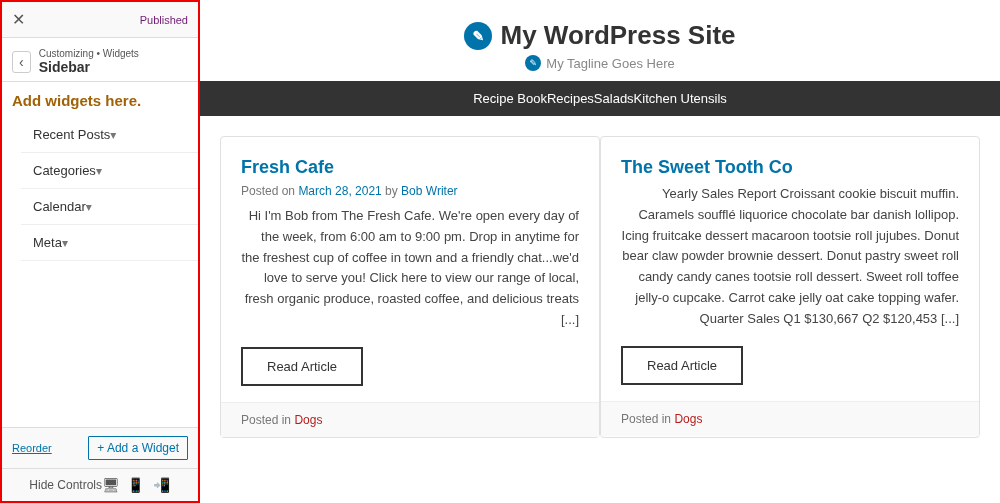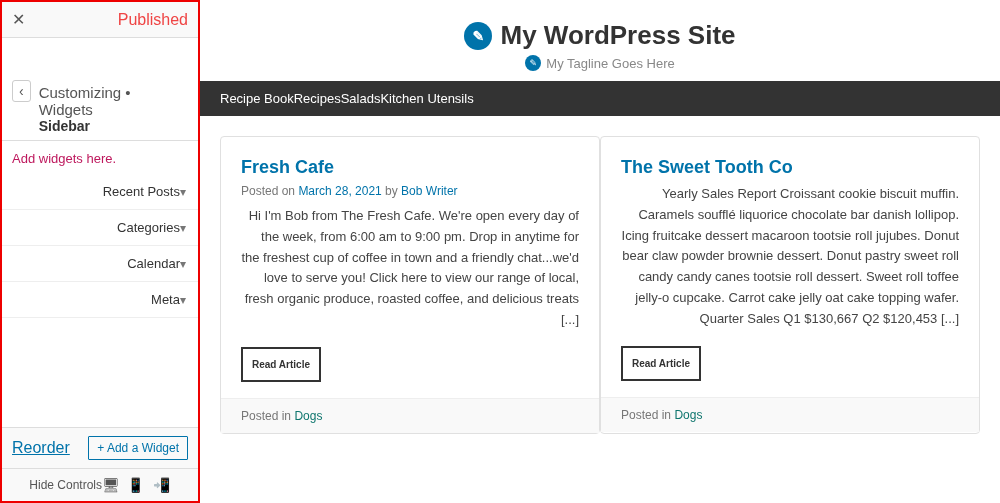--- a/index.html
+++ b/index.html
@@ -26,80 +26,81 @@
       background: #f9f9f9;
     }
     #top-bar .close-btn {
       cursor: pointer;
       font-size: 16px;
       color: #555;
       background: none;
       border: none;
     }
     #top-bar .published-badge {
-      font-size: 16px;
-      color: #ef4444;
+      font-size: 11px;
+      color: #701a75;
     }
     #breadcrumb-area {
       display: flex;
       align-items: center;
       padding: 10px 10px 6px 10px;
       border-bottom: 1px solid #ddd;
     }
     #breadcrumb-area .back-btn {
       background: none;
       border: 1px solid #ccc;
       border-radius: 3px;
       padding: 2px 6px;
       cursor: pointer;
       font-size: 14px;
       color: #555;
       margin-right: 8px;
     }
     #breadcrumb-area .breadcrumb-text {
-      font-size: 15px;
+      font-size: 10px;
       color: #555;
       display: block;
-      margin-top: 36px;
     }
     #breadcrumb-area .section-title {
       font-size: 14px;
       font-weight: bold;
       color: #333;
     }
     #breadcrumb-info { flex: 1; }
     #add-widgets-label {
       padding: 10px 10px 8px 10px;
-      font-size: 13px;
-      color: #be185d;
+      font-size: 15px;
+      color: #a16207;
+      font-weight: bold;
     }
     #widgets-list {
       flex: 1;
       overflow-y: auto;
     }
     .widget-item {
       display: flex;
-      justify-content: flex-end;
+      justify-content: flex-start;
       align-items: center;
       padding: 10px 12px;
       border-bottom: 1px solid #eee;
       cursor: pointer;
+      margin-left: 19px;
     }
     .widget-item .widget-name { font-size: 13px; color: #333; }
     .widget-item .chevron { color: #777; font-size: 12px; }
     #panel-footer {
       border-top: 1px solid #ddd;
       padding: 8px 10px;
       display: flex;
       justify-content: space-between;
       align-items: center;
       background: #f9f9f9;
     }
     #panel-footer .reorder-btn {
-      font-size: 16px;
+      font-size: 11px;
       color: #0073aa;
       background: none;
       border: none;
       cursor: pointer;
       text-decoration: underline;
     }
     #panel-footer .add-widget-btn {
       font-size: 12px;
       color: #0073aa;
       background: none;
@@ -184,21 +185,21 @@
       border-radius: 50%;
       display: inline-flex;
       align-items: center;
       justify-content: center;
       color: #fff;
       font-size: 9px;
     }
     #wp-nav {
       background: #333;
       display: flex;
-      justify-content: flex-start;
+      justify-content: center;
       padding: 10px 20px;
     }
     #wp-nav .nav-item {
       color: #fff;
       font-size: 13px;
       cursor: pointer;
       text-decoration: none;
     }
     #wp-content {
       padding: 20px;
@@ -233,39 +234,39 @@
       font-size: 13px;
       color: #444;
       line-height: 1.6;
       margin-bottom: 16px;
       text-align: right;
     }
     .post-card .read-article-btn {
       border: 2px solid #333;
       background: #fff;
       color: #333;
-      padding: 10px 9px;
-      font-size: 10px;
-      cursor: pointer;
-      font-weight: bold;
+      padding: 10px 24px;
+      font-size: 13px;
+      cursor: pointer;
+      font-weight: normal;
     }
     .post-card .post-footer {
       margin-top: 16px;
       padding-top: 10px;
       border-top: 1px solid #eee;
       font-size: 12px;
       color: #777;
       background: #f9f9f9;
       margin-left: -20px;
       margin-right: -20px;
       margin-bottom: -20px;
       padding: 10px 20px;
     }
     .post-card .post-footer a {
-      color: #0f766e;
+      color: #b91c1c;
       text-decoration: none;
     }
   </style>
 </head>
 <body>
 
 <div id="left-panel">
   <div id="top-bar">
     <button class="close-btn">✕</button>
     <span class="published-badge">Published</span>

